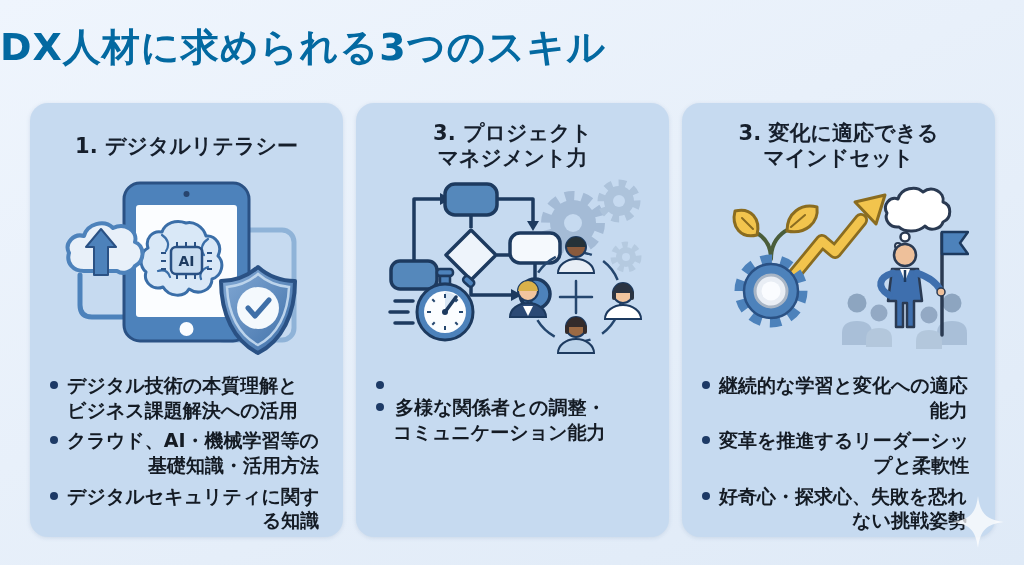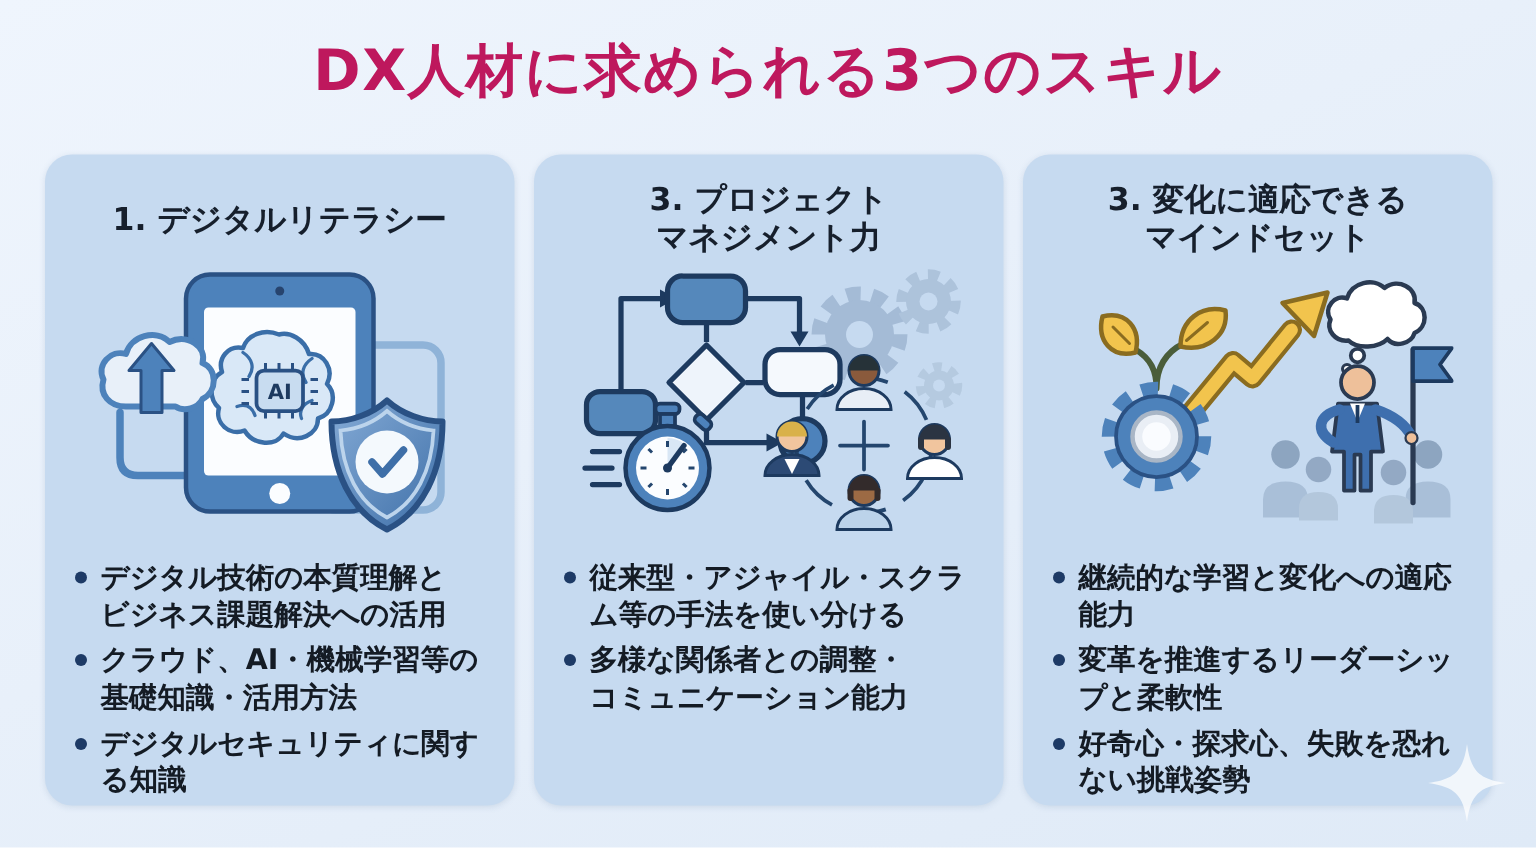--- a/index.html
+++ b/index.html
@@ -2,22 +2,22 @@
 <html><head>
 <meta charset="utf-8">
 <style>
   html,body{margin:0;padding:0;}
   body{
     width:1024px;height:565px;overflow:hidden;position:relative;
     background:linear-gradient(155deg,#eff5fd 0%,#e8f0fa 45%,#dfeaf7 100%);
     font-family:"DejaVu Sans","Liberation Sans",sans-serif;
   }
   .page-title{
-    position:absolute;top:22px;left:0;right:0;text-align:center;
-    font-size:38px;font-weight:800;color:#be185d;letter-spacing:1px;
+    position:absolute;top:22px;left:0;right:0;text-align:left;
+    font-size:38px;font-weight:800;color:#0369a1;letter-spacing:1px;
   }
   .cards{position:absolute;top:103px;left:30px;display:flex;gap:13px;border-radius:32px;}
   .card{
     width:313px;height:434px;background:#c6daf0;border-radius:18px;
     box-sizing:border-box;padding-top:14px;
     box-shadow:0 1px 4px rgba(90,120,160,.18);
   }
   .card-heading{
     height:58px;display:flex;align-items:center;justify-content:center;
     text-align:center;font-size:21px;font-weight:800;color:#161f2c;
@@ -26,20 +26,21 @@
   .card-illustration{height:188px;display:flex;align-items:flex-start;justify-content:center;}
   .card-bullets{padding:10px 14px 0 20px;}
   .bullet{display:flex;margin-bottom:6px;}
   .bullet-dot{
     flex:none;width:8px;height:8px;border-radius:50%;
     background:#1d3a66;margin:8px 9px 0 0;
   }
   .bullet-text{
     font-size:19px;font-weight:700;color:#141b24;line-height:1.3;
     white-space:pre-line;
+    text-align:right;
   }
   .sparkle{position:absolute;left:948px;top:492px;}
 </style>
 </head>
 <body>
 
 <div class="page-title">DX人材に求められる3つのスキル</div>
 
 <div class="cards">
 
@@ -181,22 +182,20 @@
               <path d="M49.3,149.7 L51.7,147.3"></path>
           </g>
           <path d="M62,137 L73,122" stroke="#1d3a5f" stroke-width="3.5" stroke-linecap="round"></path>
           <circle cx="62" cy="137" r="3" fill="#1d3a5f"></circle>
         </g>
       </svg>
     </div>
     <div class="card-bullets">
       <div class="bullet">
         <span class="bullet-dot"></span>
-        <span class="bullet-text">従来型・アジャイル・スクラ
-ム等の手法を使い分ける</span>
       </div>
       <div class="bullet">
         <span class="bullet-dot"></span>
         <span class="bullet-text">多様な関係者との調整・
 コミュニケーション能力</span>
       </div>
     </div>
   </div>
 
   <div class="card">

